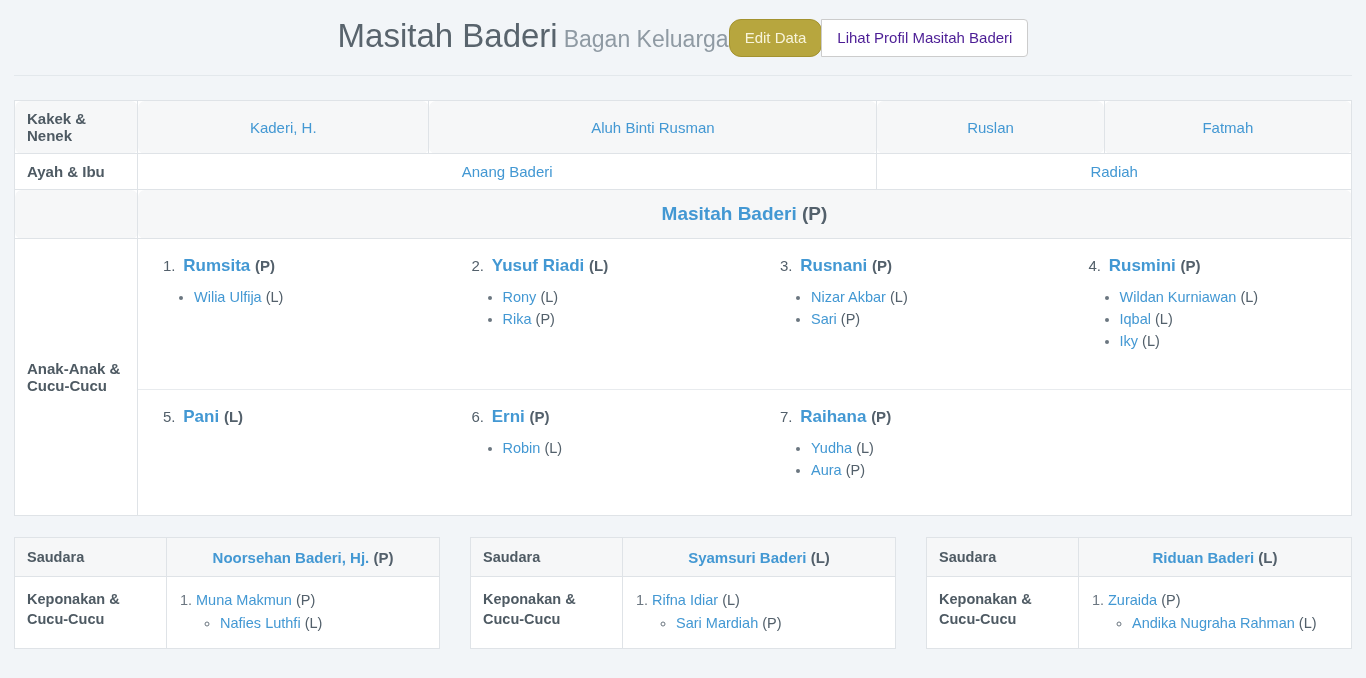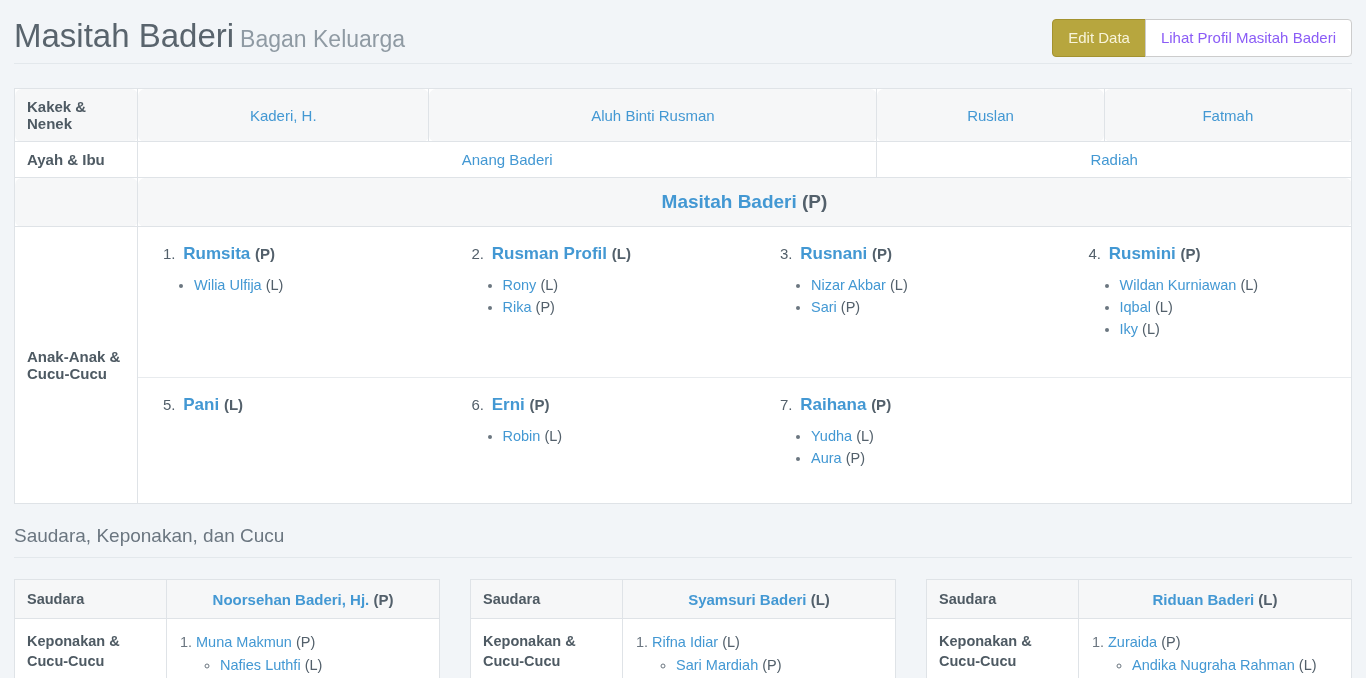--- a/index.html
+++ b/index.html
@@ -8,41 +8,41 @@
     background: #f2f5f8;
     font-family: "Liberation Sans", sans-serif;
     color: #53606b;
     font-size: 15px;
   }
   a { text-decoration: none; color: #4398d3; }
   .container { padding: 0 14px; }
 
   
   .page-header {
-    display: flex; justify-content: space-between; align-items: flex-start;
+    display: flex; justify-content: center; align-items: flex-start;
     border-bottom: 1px solid #e3e8ec;
-    padding: 16px 0 4px;
+    padding: 16px 0 16px;
   }
   h1 { font-size: 33px; font-weight: 400; color: #59646d; line-height: 40px; }
   h1 .subtitle { font-size: 23px; color: #8f9aa3; font-weight: 400; margin-left: 6px; }
 
   .btn-group { display: inline-flex; margin-top: 3px; }
   .btn {
     font-family: "Liberation Sans", sans-serif;
     font-size: 15px; line-height: 20px;
     padding: 8px 15px;
-    background: #ffffff; color: #8b5cf6;
+    background: #ffffff; color: #4c1d95;
     border: 1px solid #ccc;
     cursor: pointer;
     margin-left: -1px;
     white-space: nowrap;
   }
   .btn:first-child { border-radius: 4px 0 0 4px; margin-left: 0; }
   .btn:last-child { border-radius: 0 4px 4px 0; }
-  .btn.gold { background: #b7a63e; border-color: #a3922f; color: #f8f4da; }
+  .btn.gold { background: #b7a63e; border-color: #a3922f; color: #f8f4da; border-radius: 12px; }
   .btn.active { background: #d8d8d8; border-color: #c3c3c3; color: #525d66; box-shadow: inset 0 2px 4px rgba(0,0,0,.08); }
 
   
   table.chart {
     width: 100%; border-collapse: collapse; table-layout: fixed;
     background: #fff; margin-top: 24px;
   }
   table.chart th, table.chart td { border: 1px solid #dfe3e7; }
   table.chart tr.striped > th, table.chart tr.striped > td { background: #f6f7f8; border-radius: 7px; }
   table.chart th.rowlabel {
@@ -137,21 +137,21 @@
       <td class="children-cell" colspan="4">
 
         <div class="kidrow first">
           <div class="child">
             <div class="child-head"><span class="num">1.</span> <a href="#">Rumsita</a> <span class="g">(P)</span></div>
             <ul class="kids">
               <li><a href="#">Wilia Ulfija</a> <span class="g2">(L)</span></li>
             </ul>
           </div>
           <div class="child">
-            <div class="child-head"><span class="num">2.</span> <a href="#">Rusman Profil</a> <span class="g">(L)</span></div>
+            <div class="child-head"><span class="num">2.</span> <a href="#">Yusuf Riadi</a> <span class="g">(L)</span></div>
             <ul class="kids">
               <li><a href="#">Rony</a> <span class="g2">(L)</span></li>
               <li><a href="#">Rika</a> <span class="g2">(P)</span></li>
             </ul>
           </div>
           <div class="child">
             <div class="child-head"><span class="num">3.</span> <a href="#">Rusnani</a> <span class="g">(P)</span></div>
             <ul class="kids">
               <li><a href="#">Nizar Akbar</a> <span class="g2">(L)</span></li>
               <li><a href="#">Sari</a> <span class="g2">(P)</span></li>
@@ -185,21 +185,20 @@
             </ul>
           </div>
           <div class="child"></div>
         </div>
 
       </td>
     </tr>
   </tbody>
     </table>
 
-  <h2 class="section-title">Saudara, Keponakan, dan Cucu</h2>
 
   <div class="cards">
 
     <table class="card">
       <tbody>
           <tr class="striped">
         <th class="rowlabel">Saudara</th>
         <td class="sibling-cell"><a href="#">Noorsehan Baderi, Hj.</a> <span class="g">(P)</span></td>
       </tr>
       <tr>

